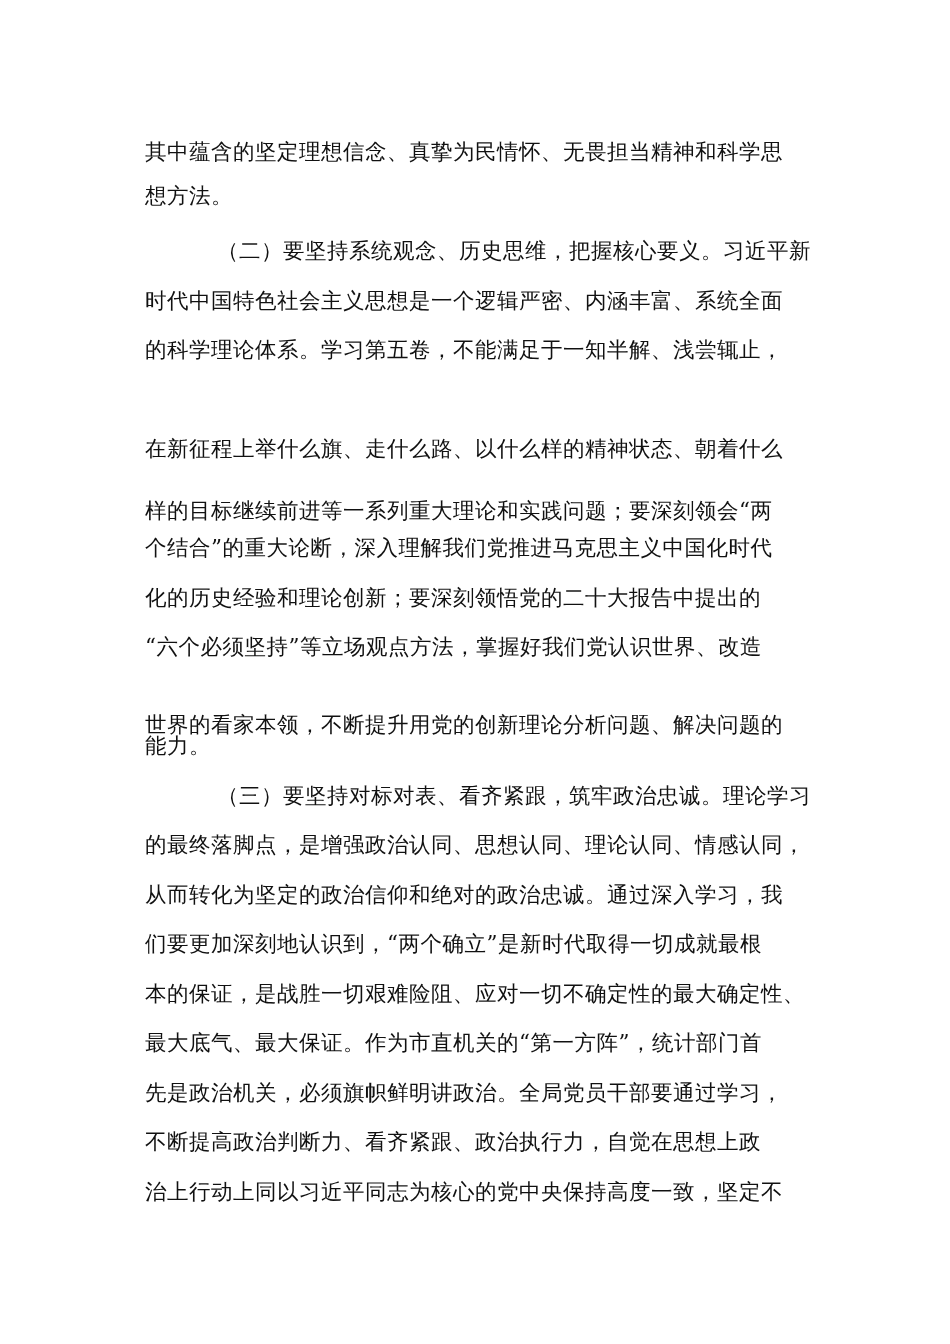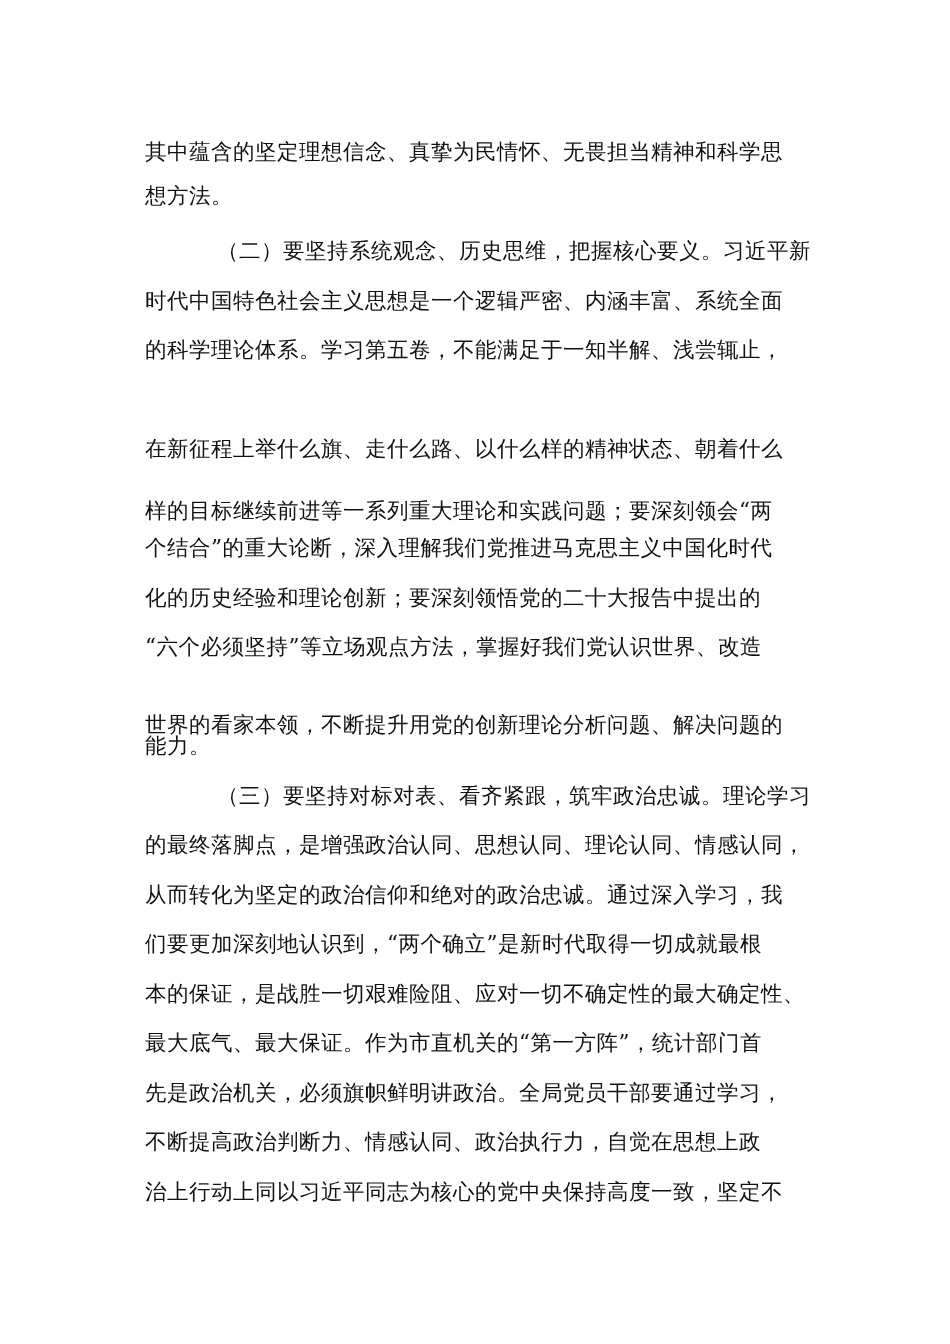--- a/index.html
+++ b/index.html
@@ -52,15 +52,15 @@
   <div class="line" style="top:634px">“六个必须坚持”等立场观点方法，掌握好我们党认识世界、改造</div>
   <div class="line" style="top:712px">世界的看家本领，不断提升用党的创新理论分析问题、解决问题的</div>
   <div class="line" style="top:733px">能力。</div>
   <div class="line indent" style="top:783px">（三）要坚持对标对表、看齐紧跟，筑牢政治忠诚。理论学习</div>
   <div class="line" style="top:832px">的最终落脚点，是增强政治认同、思想认同、理论认同、情感认同，</div>
   <div class="line" style="top:882px">从而转化为坚定的政治信仰和绝对的政治忠诚。通过深入学习，我</div>
   <div class="line" style="top:931px">们要更加深刻地认识到，“两个确立”是新时代取得一切成就最根</div>
   <div class="line" style="top:981px">本的保证，是战胜一切艰难险阻、应对一切不确定性的最大确定性、</div>
   <div class="line" style="top:1030px">最大底气、最大保证。作为市直机关的“第一方阵”，统计部门首</div>
   <div class="line" style="top:1080px">先是政治机关，必须旗帜鲜明讲政治。全局党员干部要通过学习，</div>
-  <div class="line" style="top:1129px">不断提高政治判断力、情感认同、政治执行力，自觉在思想上政</div>
+  <div class="line" style="top:1129px">不断提高政治判断力、看齐紧跟、政治执行力，自觉在思想上政</div>
   <div class="line" style="top:1179px">治上行动上同以习近平同志为核心的党中央保持高度一致，坚定不</div>
 </div>
 
 </body></html>

